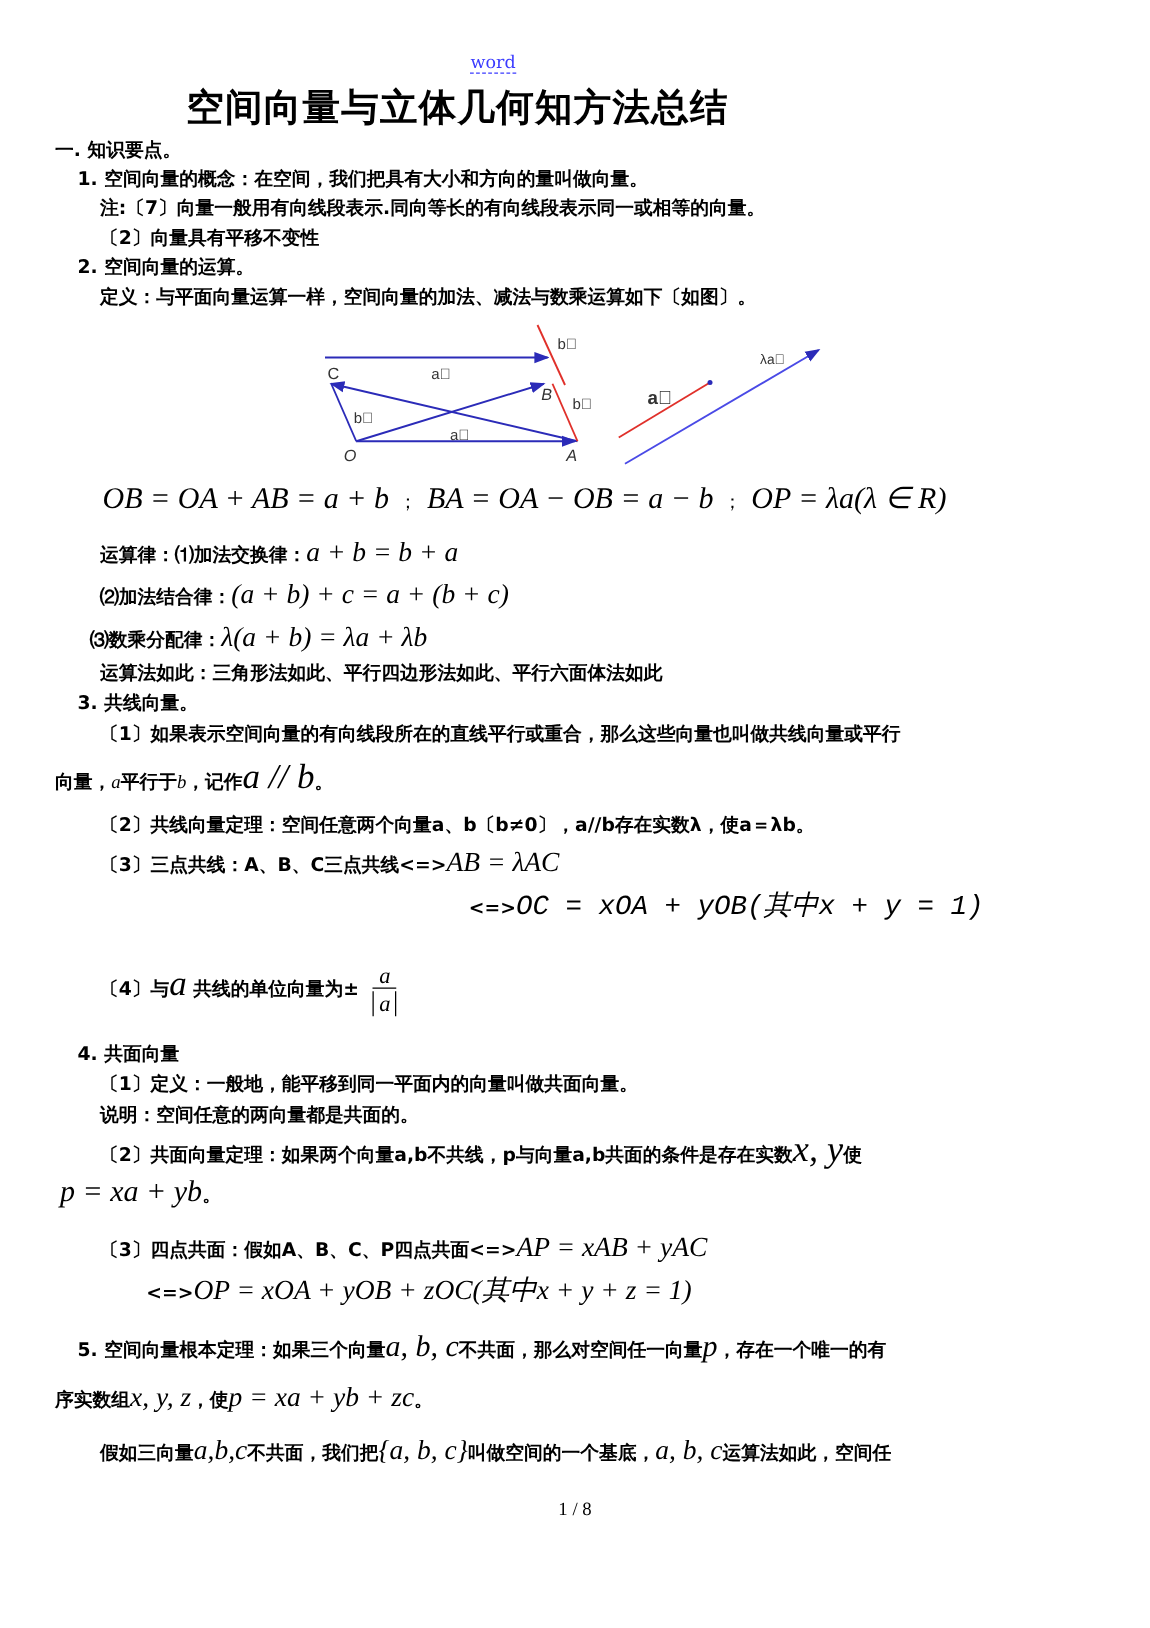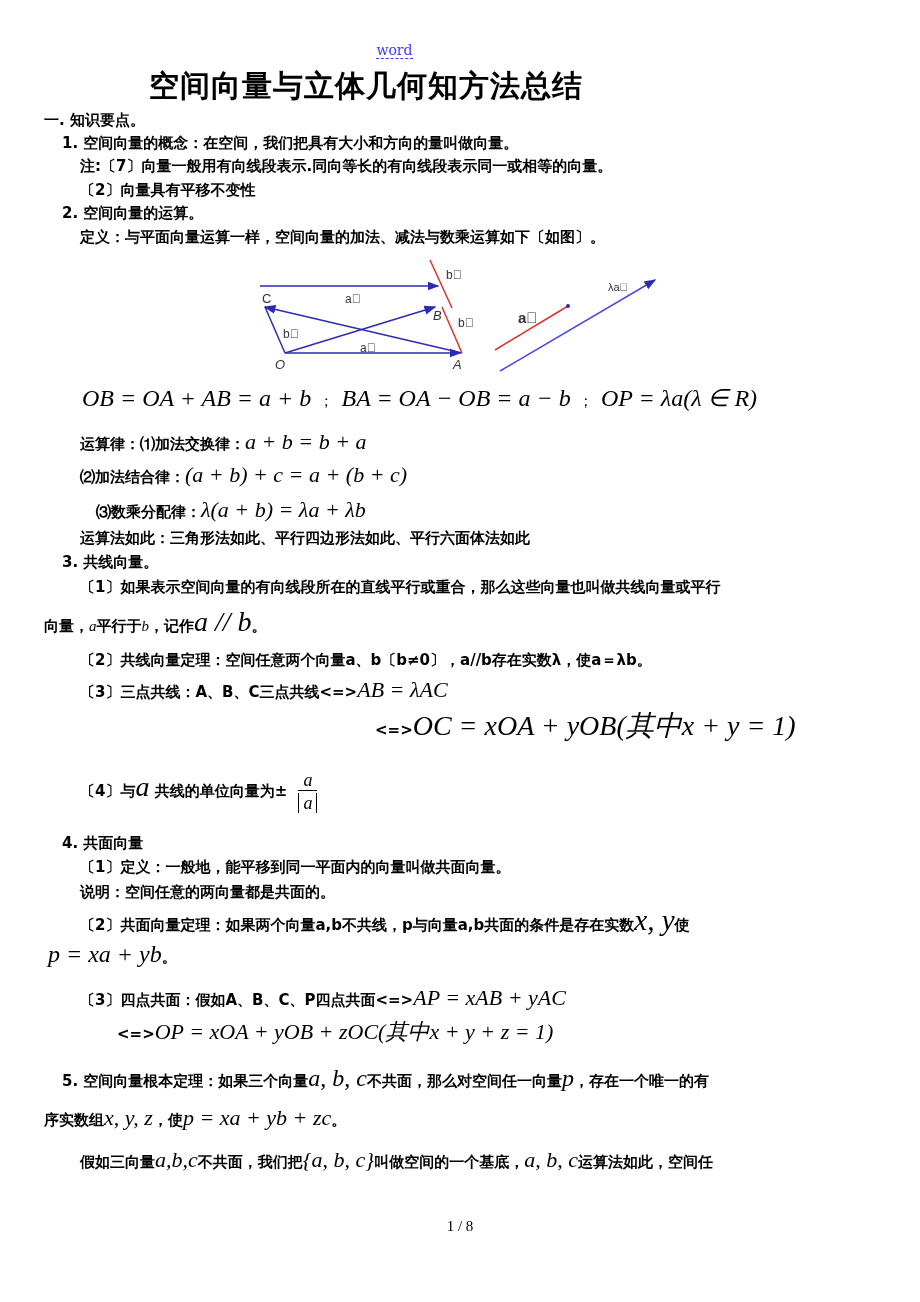--- a/index.html
+++ b/index.html
@@ -3,21 +3,21 @@
 <meta charset="utf-8">
 <style>
   html,body{margin:0;padding:0;background:#fff;}
   body{width:920px;height:1302px;position:relative;overflow:hidden;font-family:"DejaVu Sans",sans-serif;color:#000;}
   .abs{position:absolute;white-space:nowrap;}
   .hdr{left:0;width:789px;top:42px;text-align:center;font-family:"DejaVu Serif",serif;font-size:14px;color:#3a3aff;}
   .hdr span{border-bottom:1px dashed #3a3aff;}
   .title{left:0;width:732px;top:66px;text-align:center;font-size:30px;font-weight:bold;letter-spacing:1px;font-family:"DejaVu Serif",serif;}
   .t{font-size:15px;font-weight:bold;line-height:20px;}
   .m{font-family:"Liberation Serif",serif;font-style:italic;font-weight:normal;}
-  .footer{left:0;width:920px;top:1200px;text-align:center;font-family:"Liberation Serif",serif;font-size:15px;margin-top:18px;}
+  .footer{left:0;width:920px;top:1200px;text-align:center;font-family:"Liberation Serif",serif;font-size:15px;}
   .frac{display:inline-block;vertical-align:middle;text-align:center;margin-left:6px;}
   .frac .num{display:block;border-bottom:1px solid #000;padding:0 4px;}
   .frac .den{display:block;border-left:1px solid #000;border-right:1px solid #000;padding:0 4px;margin-top:2px;}
 </style>
 </head>
 <body>
 
 <div class="abs hdr"><span>word</span></div>
 <div class="abs title">空间向量与立体几何知方法总结</div>
 
@@ -69,36 +69,36 @@
   <span style="font-size:15px;">；</span>
   <span class="m">OP = λa(λ ∈ R)</span>
 </div>
 
 <div class="abs t" style="left:80px;top:432px;">
   <span>运算律：⑴加法交换律：</span><span class="m" style="font-size:22px;">a + b = b + a</span>
 </div>
 <div class="abs t" style="left:80px;top:465px;">
   <span>⑵加法结合律：</span><span class="m" style="font-size:22px;">(a + b) + c = a + (b + c)</span>
 </div>
-<div class="abs t" style="left:96px;top:500px;">
+<div class="abs t" style="left:72px;top:500px;">
   <span>⑶数乘分配律：</span><span class="m" style="font-size:22px;">λ(a + b) = λa + λb</span>
 </div>
 <div class="abs t" style="left:80px;top:528px;">运算法如此：三角形法如此、平行四边形法如此、平行六面体法如此</div>
 
 <div class="abs t" style="left:62px;top:552px;">3. 共线向量。</div>
 <div class="abs t" style="left:80px;top:577px;">〔1〕如果表示空间向量的有向线段所在的直线平行或重合，那么这些向量也叫做共线向量或平行</div>
 <div class="abs t" style="left:44px;top:612px;">
   <span>向量，</span><span class="m">a</span><span>平行于</span><span class="m">b</span><span>，记作</span><span class="m" style="font-size:28px;">a // b</span><span>。</span>
 </div>
 <div class="abs t" style="left:80px;top:650px;">〔2〕共线向量定理：空间任意两个向量a、b〔b≠0〕，a//b存在实数λ，使a＝λb。</div>
 <div class="abs t" style="left:80px;top:680px;">
   <span>〔3〕三点共线：A、B、C三点共线&lt;=&gt;</span><span class="m" style="font-size:22px;">AB = λAC</span>
 </div>
 <div class="abs t" style="left:375px;top:716px;">
-  <span>&lt;=&gt;</span><span class="m" style="font-size:28px;">OC = xOA + yOB(其中x + y = 1)</span>
+  <span>&lt;=&gt;</span><span class="m" style="font-size:22px;font-family:Liberation Mono, monospace;">OC = xOA + yOB(其中x + y = 1)</span>
 </div>
 <div class="abs t" style="left:80px;top:770px;">
   <span>〔4〕与</span><span class="m" style="font-size:28px;">a</span>
   <span>共线的单位向量为±</span>
   <span class="frac m" style="font-size:18px;"><span class="num">a</span><span class="den">a</span></span>
 </div>
 
 <div class="abs t" style="left:62px;top:833px;">4. 共面向量</div>
 <div class="abs t" style="left:80px;top:857px;">〔1〕定义：一般地，能平移到同一平面内的向量叫做共面向量。</div>
 <div class="abs t" style="left:80px;top:882px;">说明：空间任意的两向量都是共面的。</div>

